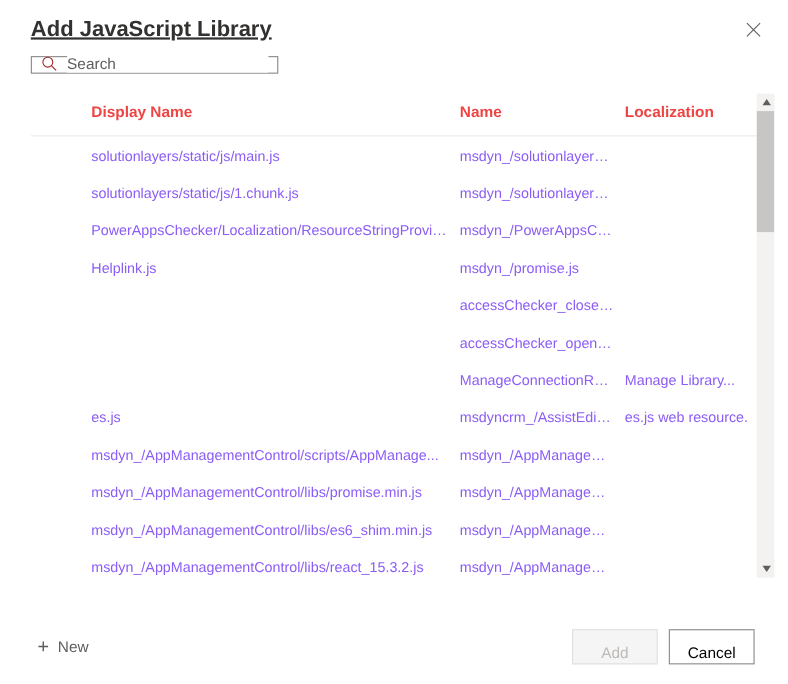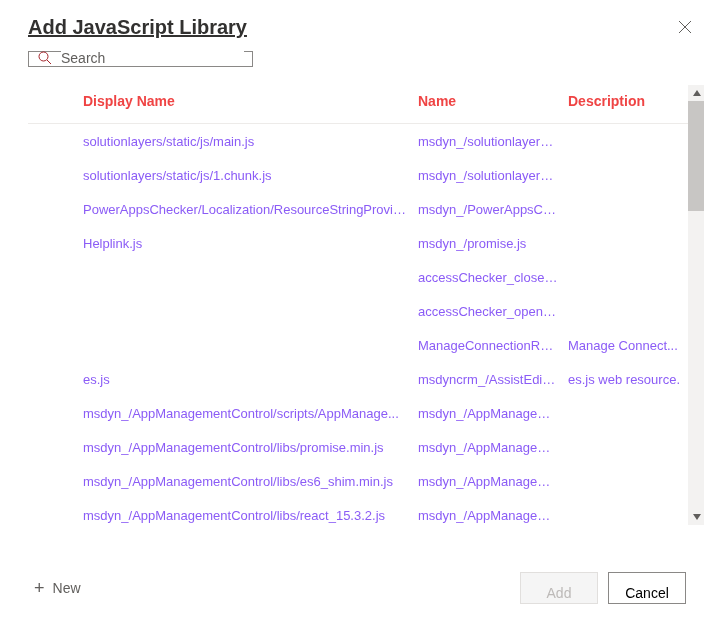--- a/index.html
+++ b/index.html
@@ -198,21 +198,21 @@
     </span>
     <input class="search-input" placeholder="Search" style="">
   </div>
 
   <div class="table-area">
     <div class="table-wrap">
       <div class="col-header">
         <div class="col-check"></div>
         <div class="col-dname">Display Name</div>
         <div class="col-name">Name</div>
-        <div class="col-desc">Description</div>
+        <div class="col-desc">Localization</div>
       </div>
       <div class="sep-line"></div>
       <div class="rows" id="rows">
           <div class="row">
             <div class="col-check"></div>
             <div class="col-dname cell">solutionlayers/static/js/main.js</div>
             <div class="col-name cell">msdyn_/solutionlayers/sta...</div>
             <div class="col-desc cell"></div>
           </div>
           <div class="row">
@@ -242,21 +242,21 @@
           <div class="row">
             <div class="col-check"></div>
             <div class="col-dname cell"></div>
             <div class="col-name cell">accessChecker_openDialo...</div>
             <div class="col-desc cell"></div>
           </div>
           <div class="row">
             <div class="col-check"></div>
             <div class="col-dname cell"></div>
             <div class="col-name cell">ManageConnectionRoles...</div>
-            <div class="col-desc cell">Manage Connect...</div>
+            <div class="col-desc cell">Manage Library...</div>
           </div>
           <div class="row">
             <div class="col-check"></div>
             <div class="col-dname cell">es.js</div>
             <div class="col-name cell">msdyncrm_/AssistEditCon...</div>
             <div class="col-desc cell">es.js web resource.</div>
           </div>
           <div class="row">
             <div class="col-check"></div>
             <div class="col-dname cell">msdyn_/AppManagementControl/scripts/AppManage...</div>

